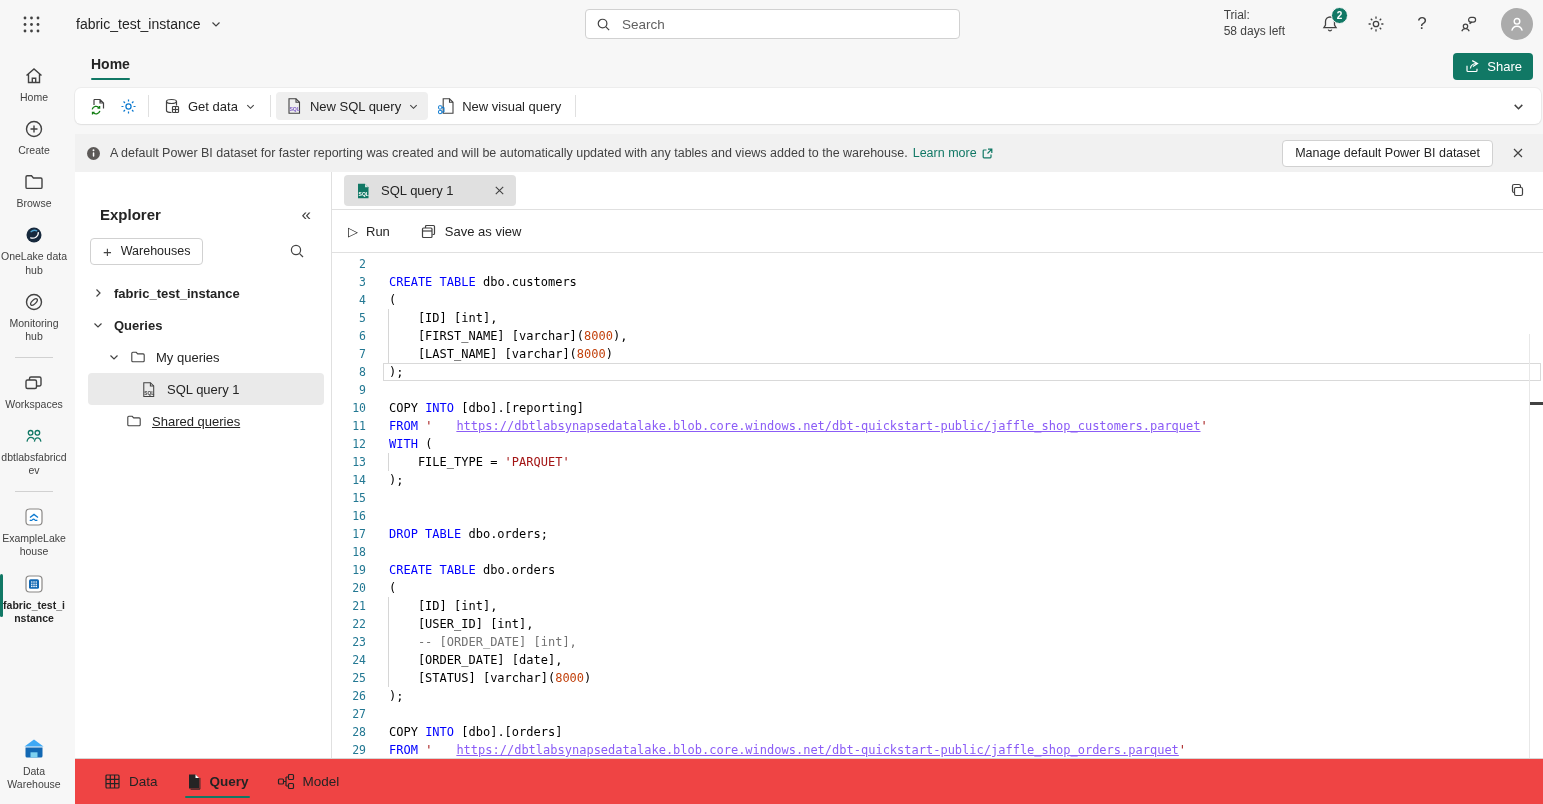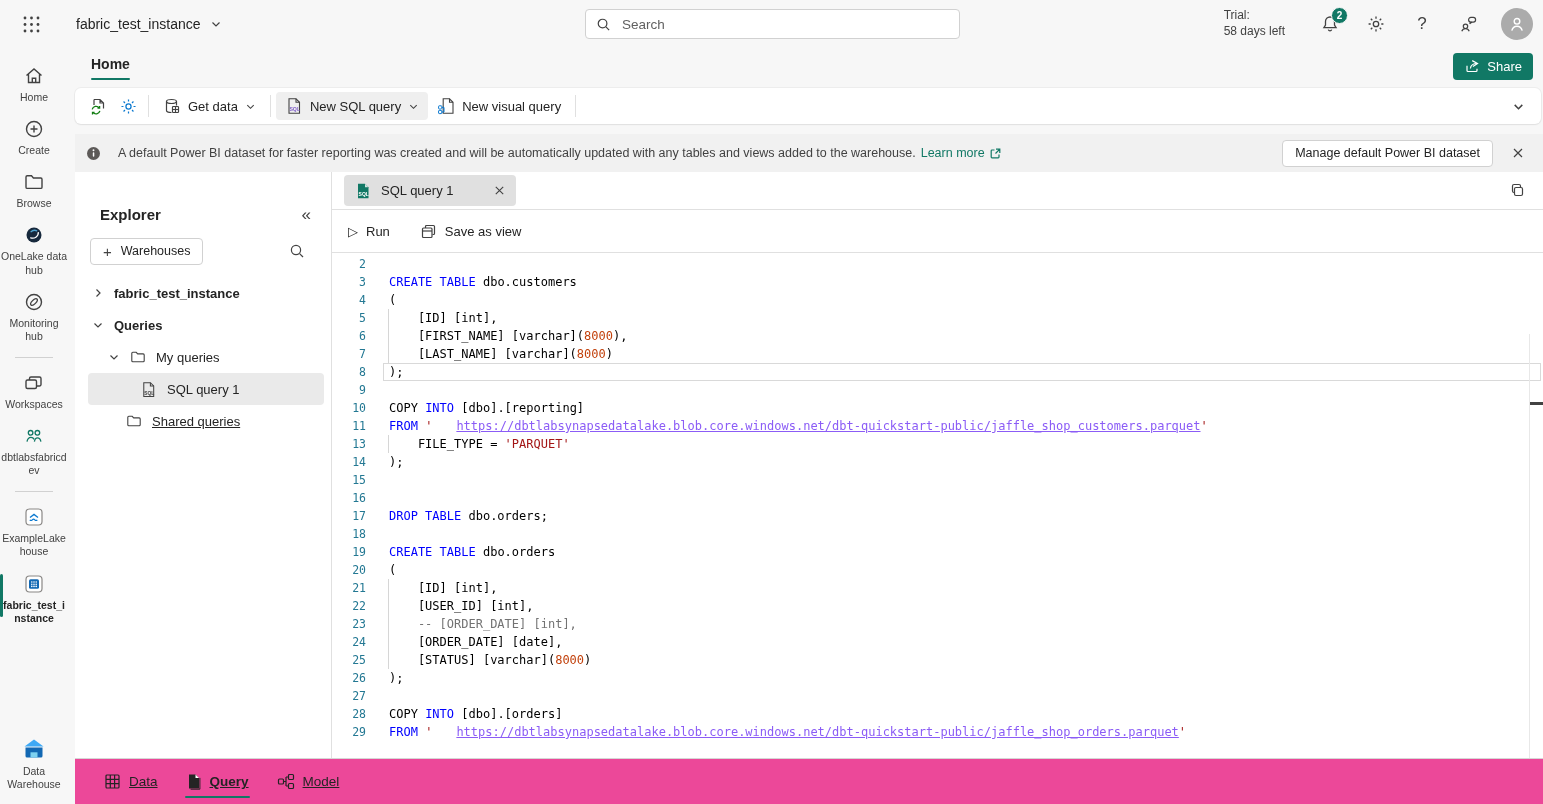--- a/index.html
+++ b/index.html
@@ -50,21 +50,21 @@
   .toolbar-card { background:#fff; border-radius:6px; height:36px; flex:1; display:flex; align-items:center; padding:0 8px;
     box-shadow:0 0 0 1px rgba(0,0,0,0.04), 0 1px 2px rgba(0,0,0,0.06); margin-right:2px; }
   .tb-btn { display:flex; align-items:center; gap:7px; padding:0 9px; height:28px; border-radius:4px; font-size:13px; cursor:pointer; white-space:nowrap; }
   .tb-btn.highlight { background:#efefef; }
   .tb-icon-btn { width:30px; height:28px; display:flex; align-items:center; justify-content:center; border-radius:4px; cursor:pointer; }
   .tb-divider { width:1px; height:22px; background:#e0e0e0; margin:0 5px; flex:none; }
   .toolbar-chevron { margin-left:auto; width:30px; display:flex; justify-content:center; cursor:pointer; }
 
   
   .banner { height:38px; margin-top:6px; background:#f1f1f1; display:flex; align-items:center; padding:0 12px 0 11px; font-size:12.5px; color:#424242; }
-  .banner-text { margin-left:17px; }
+  .banner-text { margin-left:9px; }
   .learn { color:#117865; display:flex; align-items:center; gap:4px; margin-left:5px; cursor:pointer; }
   .manage-btn { margin-left:auto; background:#fff; border:1px solid #d1d1d1; border-radius:4px; height:27px; padding:0 12px;
     font-size:12.5px; color:#242424; display:flex; align-items:center; cursor:pointer; font-family:inherit; white-space:nowrap; }
   .banner-close { margin-left:12px; width:26px; height:26px; display:flex; align-items:center; justify-content:center; cursor:pointer; }
 
   
   .content { flex:1; min-height:0; display:flex; background:#fff; }
 
   .explorer { width:257px; flex:none; border-right:1px solid #e0e0e0; padding-top:10px; }
   .exp-header { display:flex; padding:8px 20px 6px 25px;margin-top:16px; }
@@ -101,21 +101,21 @@
   .tok-kw  { color:#0000ff; }
   .tok-pl  { color:#000000; }
   .tok-str { color:#a31515; }
   .tok-url { color:#8b5cf6; text-decoration:underline;margin-left:24px; }
   .tok-num { color:#c2410c; }
   .tok-cmt { color:#737373; }
   .scroll-track { position:absolute; right:0; top:81px; bottom:0; width:14px; border-left:1px solid #e8e8e8; }
   .scroll-marker { position:absolute; left:0; right:0; top:68px; height:3px; background:#424242; }
 
   
-  .bottombar { height:46px; flex:none; background:#ec4899; border-top:1px solid #d6d6d6; display:flex; align-items:flex-end; padding-left:18px; gap:6px;text-decoration:underline; }
+  .bottombar { height:46px; flex:none; background:#ef4444; border-top:1px solid #d6d6d6; display:flex; align-items:flex-end; padding-left:18px; gap:6px; }
   .btab { display:flex; align-items:center; gap:8px; height:100%; padding:0 11px; font-size:13.5px; position:relative; cursor:pointer; }
   .btab.selected { font-weight:700; }
   .btab.selected::after { content:""; position:absolute; left:10px; right:10px; bottom:6px; height:2.5px; background:#117865; border-radius:2px; }
 </style>
 </head>
 <body>
 
 <div class="topbar">
   <div class="waffle">
     <svg width="19" height="19" viewBox="0 0 19 19" fill="#424242">
@@ -537,20 +537,21 @@
               <div class="code-row"><span class="ln">2</span><span class="line-body"></span></div>
               <div class="code-row"><span class="ln">3</span><span class="line-body"><span class="tok-kw">CREATE TABLE</span><span class="tok-pl"> dbo.customers</span></span></div>
               <div class="code-row"><span class="ln">4</span><span class="line-body"><span class="tok-pl">(</span></span></div>
               <div class="code-row"><span class="ln">5</span><span class="line-body"><span class="guide"></span><span class="tok-pl">    [ID] [int],</span></span></div>
               <div class="code-row"><span class="ln">6</span><span class="line-body"><span class="guide"></span><span class="tok-pl">    [FIRST_NAME] [varchar](</span><span class="tok-num">8000</span><span class="tok-pl">),</span></span></div>
               <div class="code-row"><span class="ln">7</span><span class="line-body"><span class="guide"></span><span class="tok-pl">    [LAST_NAME] [varchar](</span><span class="tok-num">8000</span><span class="tok-pl">)</span></span></div>
               <div class="code-row current"><span class="ln">8</span><span class="line-body"><span class="tok-pl">);</span></span></div>
               <div class="code-row"><span class="ln">9</span><span class="line-body"></span></div>
               <div class="code-row"><span class="ln">10</span><span class="line-body"><span class="tok-pl">COPY </span><span class="tok-kw">INTO</span><span class="tok-pl"> [dbo].[reporting]</span></span></div>
               <div class="code-row"><span class="ln">11</span><span class="line-body"><span class="tok-kw">FROM</span><span class="tok-pl"> </span><span class="tok-str">'</span><span class="tok-url">https://dbtlabsynapsedatalake.blob.core.windows.net/dbt-quickstart-public/jaffle_shop_customers.parquet</span><span class="tok-str">'</span></span></div>
+              <div class="code-row"><span class="ln">12</span><span class="line-body"><span class="tok-kw">WITH</span><span class="tok-pl"> (</span></span></div>
               <div class="code-row"><span class="ln">13</span><span class="line-body"><span class="guide"></span><span class="tok-pl">    FILE_TYPE = </span><span class="tok-str">'PARQUET'</span></span></div>
               <div class="code-row"><span class="ln">14</span><span class="line-body"><span class="tok-pl">);</span></span></div>
               <div class="code-row"><span class="ln">15</span><span class="line-body"></span></div>
               <div class="code-row"><span class="ln">16</span><span class="line-body"></span></div>
               <div class="code-row"><span class="ln">17</span><span class="line-body"><span class="tok-kw">DROP TABLE</span><span class="tok-pl"> dbo.orders;</span></span></div>
               <div class="code-row"><span class="ln">18</span><span class="line-body"></span></div>
               <div class="code-row"><span class="ln">19</span><span class="line-body"><span class="tok-kw">CREATE TABLE</span><span class="tok-pl"> dbo.orders</span></span></div>
               <div class="code-row"><span class="ln">20</span><span class="line-body"><span class="tok-pl">(</span></span></div>
               <div class="code-row"><span class="ln">21</span><span class="line-body"><span class="guide"></span><span class="tok-pl">    [ID] [int],</span></span></div>
               <div class="code-row"><span class="ln">22</span><span class="line-body"><span class="guide"></span><span class="tok-pl">    [USER_ID] [int],</span></span></div>

